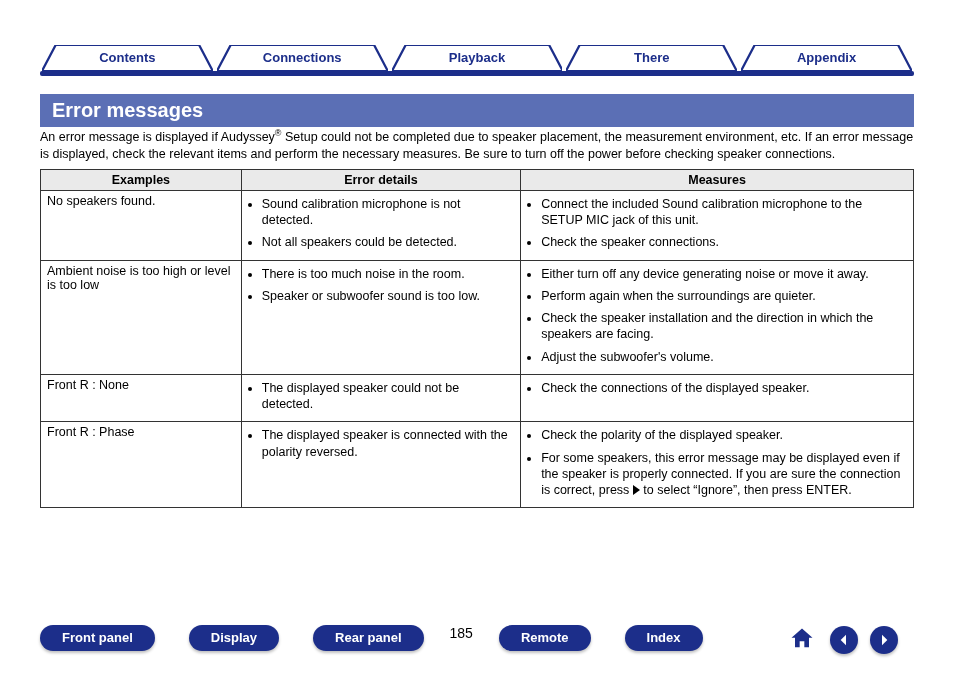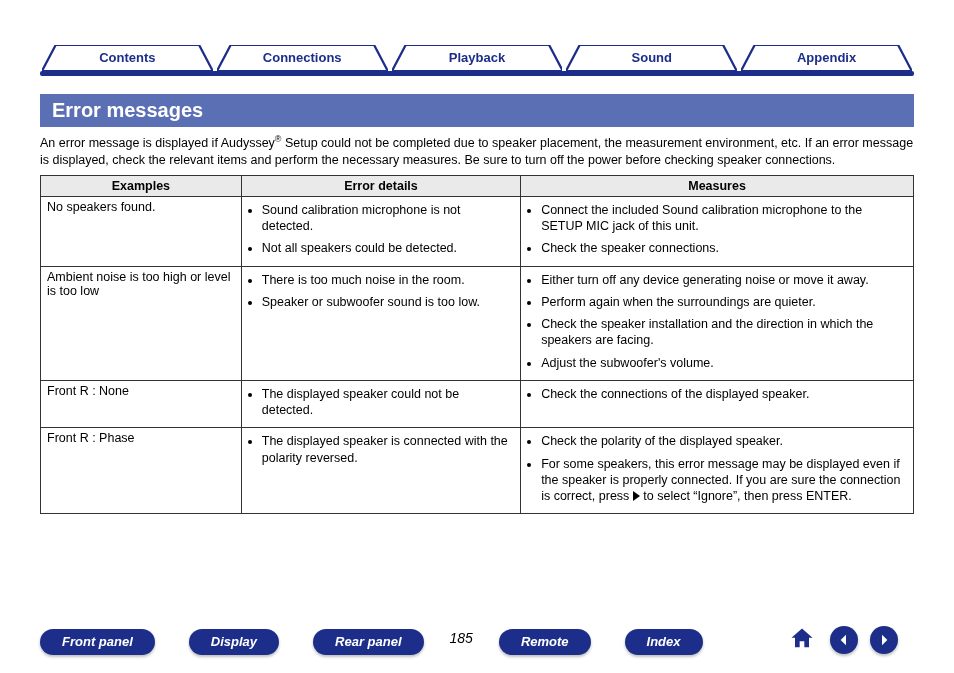--- a/index.html
+++ b/index.html
@@ -54,21 +54,21 @@
   
   .tab-underline {
     height: 5px;
     background: var(--denon-blue);
     margin: 0 40px;
     border-radius: 2px;
   }
 
   
   .section-header {
-    margin: 18px 40px 6px 40px;
+    margin: 18px 40px 0 40px;
     background: var(--header-bar);
     color: var(--header-bar-text);
     font-weight: bold;
     font-size: 20px;
     padding: 5px 12px;
   }
 
   
   .intro {
     margin: 0 40px 6px 40px;
@@ -117,23 +117,22 @@
     border-bottom:5px solid transparent;
     border-left:7px solid #000;
     vertical-align: -1px;
   }
 
   
   .bottom {
     position: absolute;
     left: 0; right: 16px; bottom: 18px;
     display: flex;
-    align-items: flex-end;
+    align-items: flex-start;
     padding: 0 40px;
-    font-style: italic;
   }
   .pill {
     background: var(--denon-blue);
     color: #fff;
     font-weight: bold;
     font-size: 13px;
     border-radius: 14px;
     height: 26px;
     line-height: 26px;
     padding: 0 22px;
@@ -168,21 +167,21 @@
         <path d="M12 0 H138 L150 26 H0 Z" fill="#fff" stroke="var(--denon-blue)" stroke-width="2"></path>
       </svg><span class="tab-label">Contents</span></div>
     <div class="tab"><svg class="tab-shape" viewBox="0 0 150 26" preserveAspectRatio="none">
         <path d="M12 0 H138 L150 26 H0 Z" fill="#fff" stroke="var(--denon-blue)" stroke-width="2"></path>
       </svg><span class="tab-label">Connections</span></div>
     <div class="tab"><svg class="tab-shape" viewBox="0 0 150 26" preserveAspectRatio="none">
         <path d="M12 0 H138 L150 26 H0 Z" fill="#fff" stroke="var(--denon-blue)" stroke-width="2"></path>
       </svg><span class="tab-label">Playback</span></div>
     <div class="tab"><svg class="tab-shape" viewBox="0 0 150 26" preserveAspectRatio="none">
         <path d="M12 0 H138 L150 26 H0 Z" fill="#fff" stroke="var(--denon-blue)" stroke-width="2"></path>
-      </svg><span class="tab-label">Sound</span></div>
+      </svg><span class="tab-label">There</span></div>
     <div class="tab"><svg class="tab-shape" viewBox="0 0 150 26" preserveAspectRatio="none">
         <path d="M12 0 H138 L150 26 H0 Z" fill="#fff" stroke="var(--denon-blue)" stroke-width="2"></path>
       </svg><span class="tab-label">Appendix</span></div>
   </div>
 <div class="tab-underline"></div>
 
 <div class="section-header">Error messages</div>
 
 <div class="intro">An error message is displayed if Audyssey<sup>®</sup> Setup could not be completed due to speaker placement, the measurement environment, etc. If an error message is displayed, check the relevant items and perform the necessary measures. Be sure to turn off the power before checking speaker connections.</div>
 

